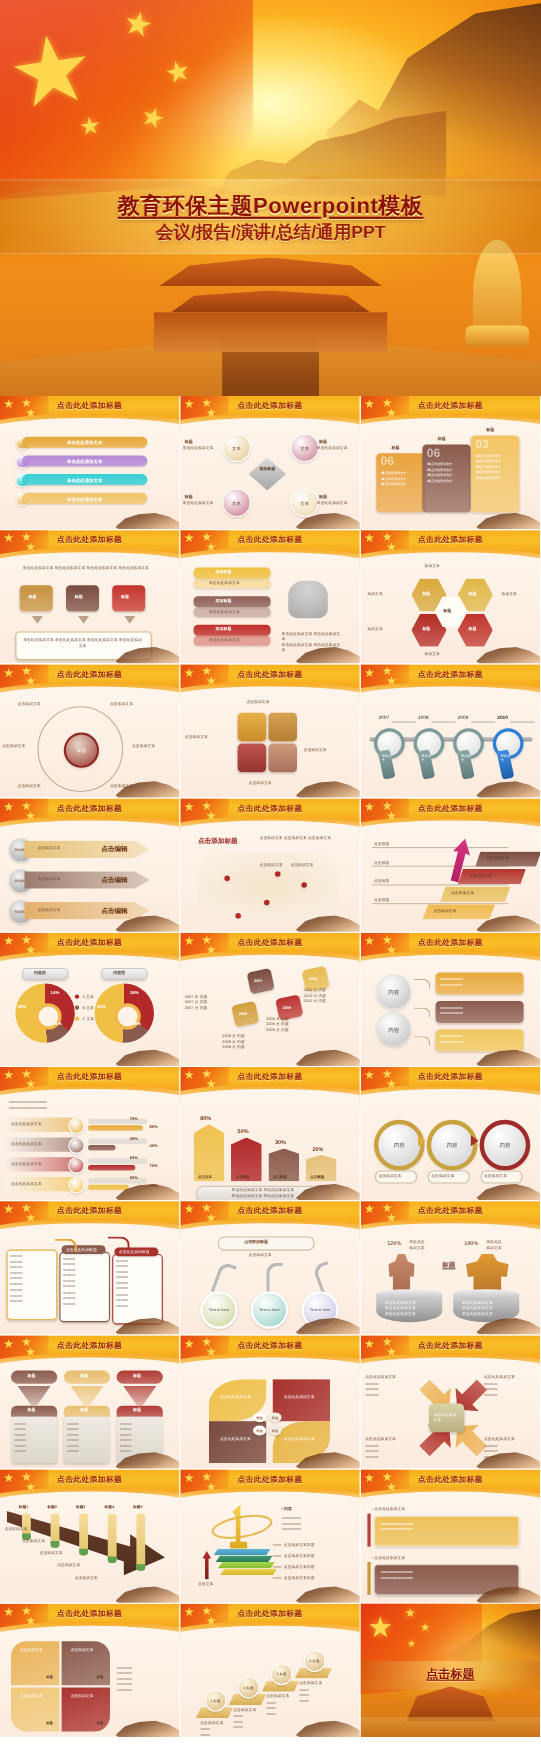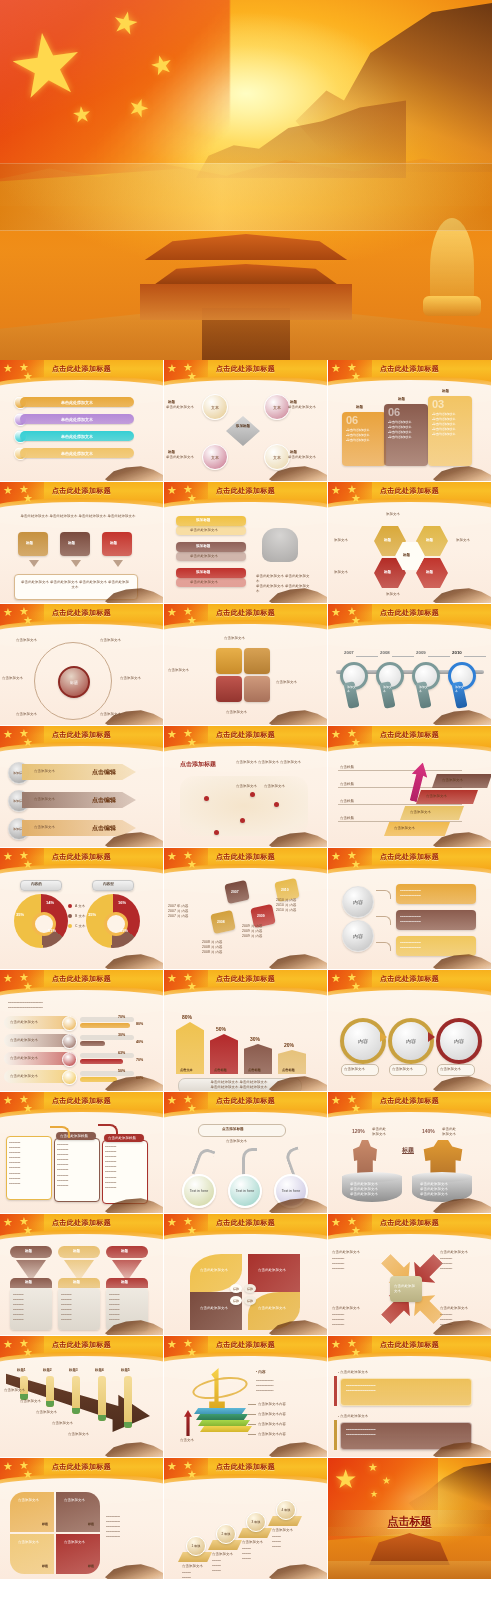--- a/index.html
+++ b/index.html
@@ -150,20 +150,22 @@
       <div class="bridge"></div>
       <div class="road"></div>
     </div>
     <div class="palace">
       <div class="roof1"></div>
       <div class="roof2"></div>
       <div class="base"></div>
     </div>
     <div class="lion"></div>
     <div class="titleband"></div>
+    <div class="hero-title">教育环保主题Powerpoint模板</div>
+    <div class="hero-sub">会议/报告/演讲/总结/通用PPT</div>
   </div>
 
   <div class="grid" id="grid">
       <div class="slide">
       <div class="sl-head">
       <span class="hstar hs1">★</span>
       <span class="hstar hs2">★</span>
       <span class="hstar hs3">★</span>
       <div class="sl-title">点击此处添加标题</div>
     </div>

